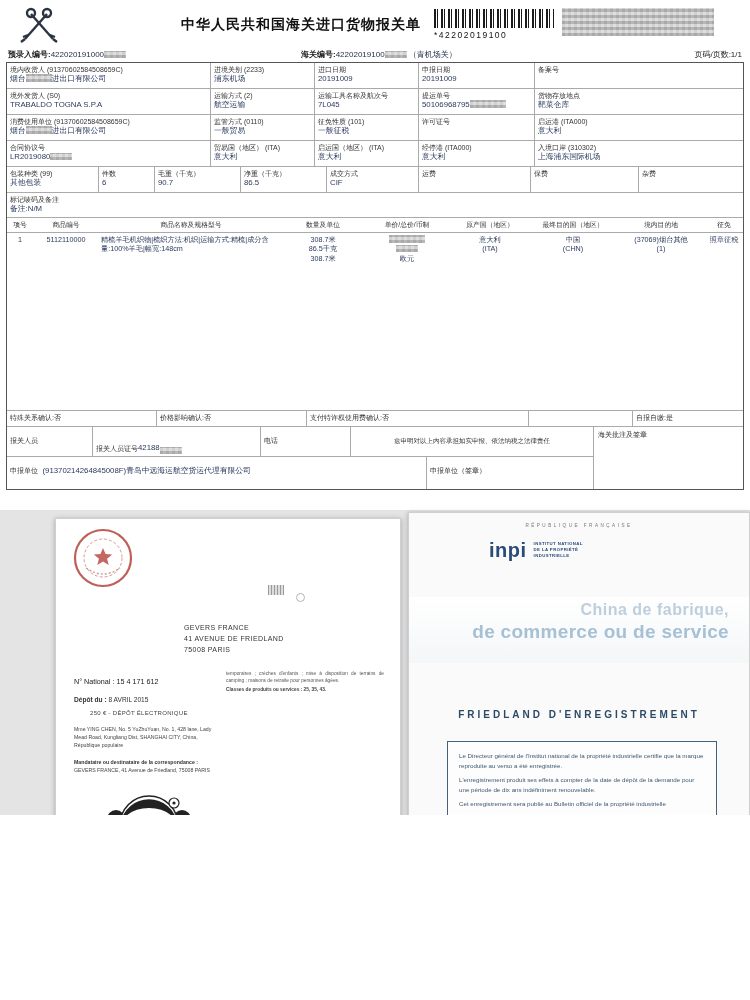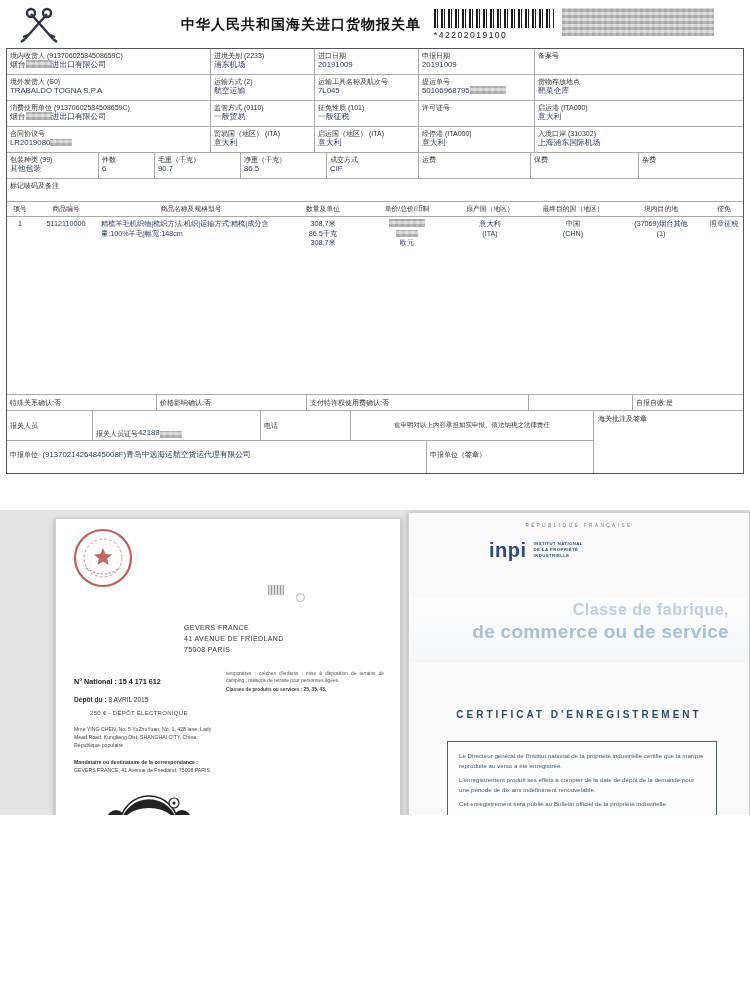--- a/index.html
+++ b/index.html
@@ -53,21 +53,21 @@
   .bottom{position:absolute;left:0;top:510px;width:750px;height:490px;background:#e4e4e4}
   .doc{position:absolute;background:#fff;border:1px solid #cfcfcf;box-shadow:0 1px 5px rgba(0,0,0,.28)}
   .doc-left{left:55px;top:8px;width:346px;height:482px}
   .doc-right{left:408px;top:2px;width:342px;height:488px;background:#fafafa}
 
   
   .stamp{position:absolute;left:16px;top:8px}
   .mark1{position:absolute;left:212px;top:66px;width:16px;height:10px;background:repeating-linear-gradient(90deg,#9a9a9a 0 1px,#ddd 1px 3px)}
   .mark2{position:absolute;left:240px;top:74px;width:9px;height:9px;border:1px solid #b5b5b5;border-radius:50%}
   .addr{position:absolute;left:128px;top:104px;font-size:7px;line-height:1.55;letter-spacing:.4px;color:#333}
-  .natno{position:absolute;left:18px;top:158px;font-size:7.2px;font-weight:bold;color:#222}
+  .natno{position:absolute;left:18px;top:158px;font-size:7.2px;font-weight:normal;color:#222}
   .sidetext{position:absolute;left:170px;top:152px;width:158px;font-size:4.8px;line-height:1.4;color:#555;text-align:justify}
   .sidetext .cls{margin-top:3px;font-weight:bold;color:#444}
   .depot{position:absolute;left:18px;top:177px;font-size:6.6px;color:#333}
   .depot b{font-weight:bold}
   .depotmode{position:absolute;left:34px;top:191px;font-size:6px;color:#444;letter-spacing:.3px}
   .deposant{position:absolute;left:18px;top:207px;width:148px;font-size:5.2px;line-height:1.5;color:#444}
   .mandataire{position:absolute;left:18px;top:240px;width:152px;font-size:5.2px;line-height:1.5;color:#444}
   .mandataire b{display:block;font-weight:bold;color:#333}
   .doll{position:absolute;left:30px;top:260px}
   .classes{position:absolute;left:18px;top:396px;width:194px;font-size:4.6px;line-height:1.4;color:#444;text-align:justify}
@@ -113,20 +113,25 @@
           <path d="M9 33 l-4 3 M12 29 l-5 2"></path>
             <path d="M37 33 l4 3 M34 29 l5 2"></path>
         </g>
       </svg>
       <h1 class="cf-title">中华人民共和国海关进口货物报关单</h1>
       <div class="barcode"></div>
       <div class="barcode-text">*42202019100</div>
       <div class="censor censor-big"></div>
     </div>
 
+    <div class="cf-meta">
+      <span class="m-pre"><b>预录入编号:</b><span>422020191000</span><span class="censor cs cs-sm"></span></span>
+      <span class="m-cus"><b>海关编号:</b><span>42202019100</span><span class="censor cs cs-sm"></span> <span>（青机场关）</span></span>
+      <span class="m-page">页码/页数:1/1</span>
+    </div>
 
     <div class="grid">
 
       <div class="row rA">
         <div class="cell" style="width:204px">
           <div class="lab">境内收货人 (91370602584508659C)</div>
           <div class="val"><span>烟台</span><span class="censor cs cs-w"></span><span>进出口有限公司</span></div>
         </div>
         <div class="cell" style="width:104px">
           <div class="lab">进境关别 (2233)</div>
@@ -242,20 +247,21 @@
         </div>
         <div class="cell last" style="flex:1">
           <div class="lab">杂费</div>
         </div>
       </div>
 
 
       <div class="row rD">
         <div class="cell last" style="flex:1">
           <div class="lab">标记唛码及备注</div>
+          <div class="val">备注:N/M</div>
         </div>
       </div>
 
       <div class="goods-head">
         <div class="gh gc1">项号</div>
         <div class="gh gc2">商品编号</div>
         <div class="gh gc3" style="text-align:center">商品名称及规格型号</div>
         <div class="gh gc4">数量及单位</div>
         <div class="gh gc5">单价/总价/币制</div>
         <div class="gh gc6">原产国（地区）</div>
@@ -410,25 +416,25 @@
         <div class="logo-inpi">inpi</div>
         <div class="logo-sub">
           <div>INSTITUT NATIONAL</div>
           <div>DE LA PROPRIÉTÉ</div>
           <div>INDUSTRIELLE</div>
         </div>
       </div>
 
       <div class="band"></div>
       <div class="bigtitle">
-        <div class="l1">Classe de fabrique,</div>
+        <div class="l1">China de fabrique,</div>
         <div class="l2">de commerce ou de service</div>
       </div>
 
-      <div class="certline">CERTIFICAT D'ENREGISTREMENT</div>
+      <div class="certline">FRIEDLAND D'ENREGISTREMENT</div>
 
       <div class="certbox">
         <p>Le Directeur général de l'Institut national de la propriété industrielle certifie que la marque reproduite au verso a été enregistrée.</p>
         <p>L'enregistrement produit ses effets à compter de la date de dépôt de la demande pour une période de dix ans indéfiniment renouvelable.</p>
         <p>Cet enregistrement sera publié au Bulletin officiel de la propriété industrielle</p>
         <p>n° 15/31 Vol. II du 31 juillet 2015</p>
       </div>
 
       <div class="sig">
         <div class="sig-cap">Le Directeur général de l'Institut national de la propriété industrielle</div>

